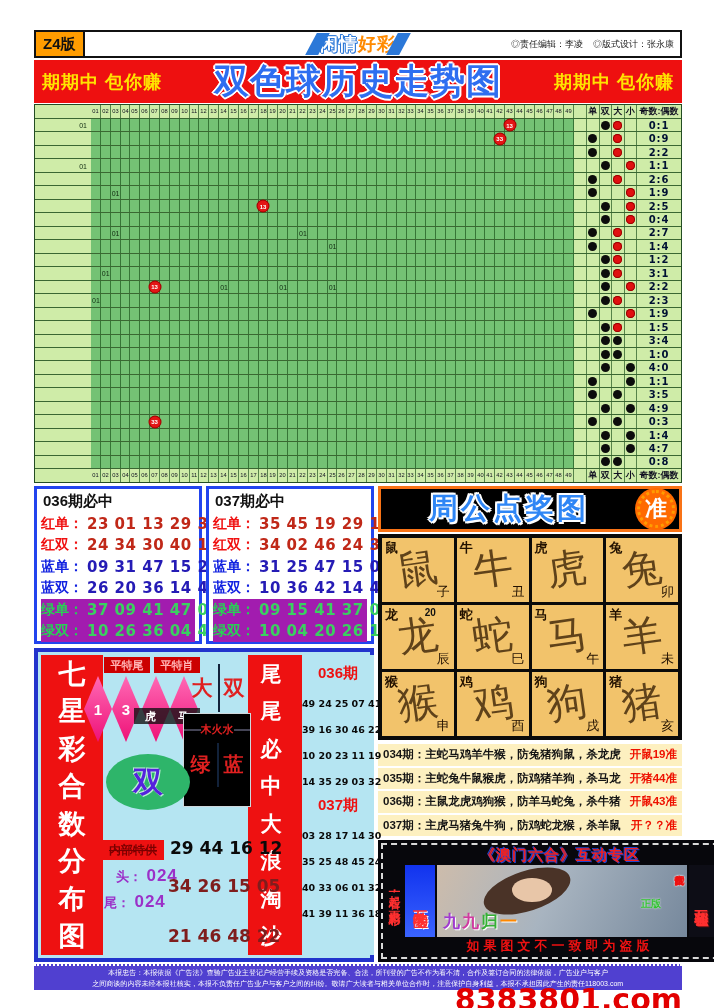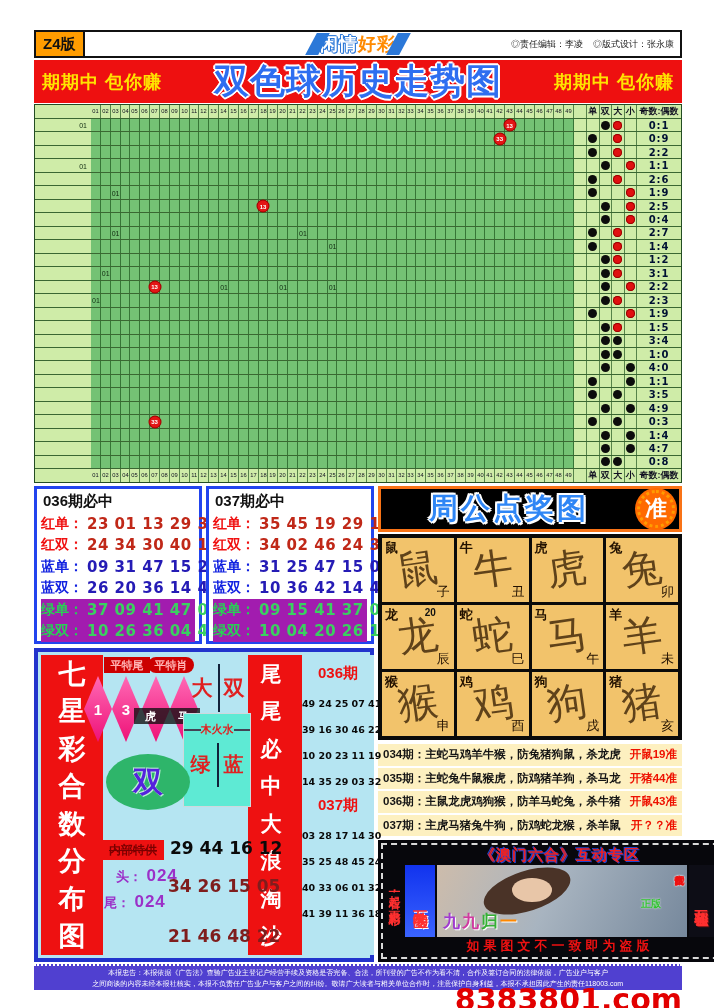--- a/index.html
+++ b/index.html
@@ -105,21 +105,21 @@
   .qx-tag{position:absolute;top:5px;height:16px;width:46px;background:#cc0000;color:#ffb3b3;font-size:11px;
           font-weight:bold;display:flex;align-items:center;justify-content:center;}
   .diamond{position:absolute;top:24px;width:28px;height:66px;background:linear-gradient(#ff6ab5,#ee1177);
            clip-path:polygon(50% 0,100% 50%,50% 100%,0 50%);display:flex;align-items:center;justify-content:center;
            color:#fff;font-weight:bold;font-size:15px;}
   .dm-animals{position:absolute;left:96px;top:56px;width:66px;height:16px;background:rgba(15,15,15,.78);
               color:#fff;font-size:11px;font-weight:bold;display:flex;align-items:center;justify-content:space-around;}
   .dashuang{position:absolute;left:148px;top:18px;width:64px;height:36px;display:flex;align-items:center;
             justify-content:space-around;color:#e02020;font-weight:bold;font-size:21px;}
   .ds-div{position:absolute;left:50%;top:-6px;width:2px;height:48px;background:#12223a;}
-  .qx-whitebox{position:absolute;left:146px;top:62px;width:66px;height:92px;background:#5eead4;
+  .qx-whitebox{position:absolute;left:146px;top:62px;width:66px;height:92px;background:#000000;
                box-shadow:0 0 0 1px #cfd8dd;}
   .wb-elem{display:flex;align-items:center;margin-top:8px;color:#e02020;font-weight:bold;font-size:11px;}
   .wb-elem .ln{flex:1;height:2px;background:#445;}
   .wb-gl{position:relative;display:flex;align-items:center;justify-content:space-around;margin-top:14px;
          color:#e02020;font-weight:bold;font-size:20px;}
   .wb-gl .ds-div{top:-8px;height:44px;}
   .qx-ellipse{position:absolute;left:68px;top:102px;width:84px;height:56px;background:#2eb56a;border-radius:50%;
               display:flex;align-items:center;justify-content:center;}
   .qx-ellipse span{color:#5522dd;font-size:30px;font-weight:bold;
       text-shadow:1px 1px 0 #bff0d5,-1px -1px 0 #bff0d5;}
@@ -2315,21 +2315,21 @@
         <div>必</div>
         <div>中</div>
         <div>大</div>
         <div>浪</div>
         <div>淘</div>
         <div>沙</div>
       </div>
     <div class="qx-strip"></div>
 
     <div class="qx-tag" style="left:66px;">平特尾</div>
-    <div class="qx-tag" style="left:110px;border-radius:8px;">平特肖</div>
+    <div class="qx-tag" style="left:116px;">平特肖</div>
 
     <div class="diamond" style="left:46px;">1</div>
     <div class="diamond" style="left:74px;">3</div>
     <div class="diamond" style="left:104px;"></div>
     <div class="diamond" style="left:132px;"></div>
     <div class="dm-animals">
       <span>虎</span>
       <span>马</span>
     </div>
 

